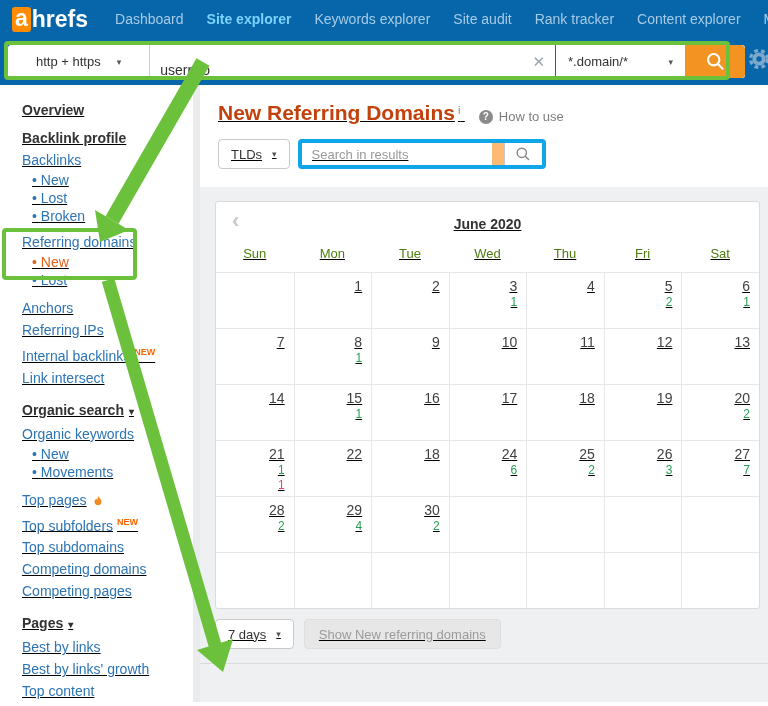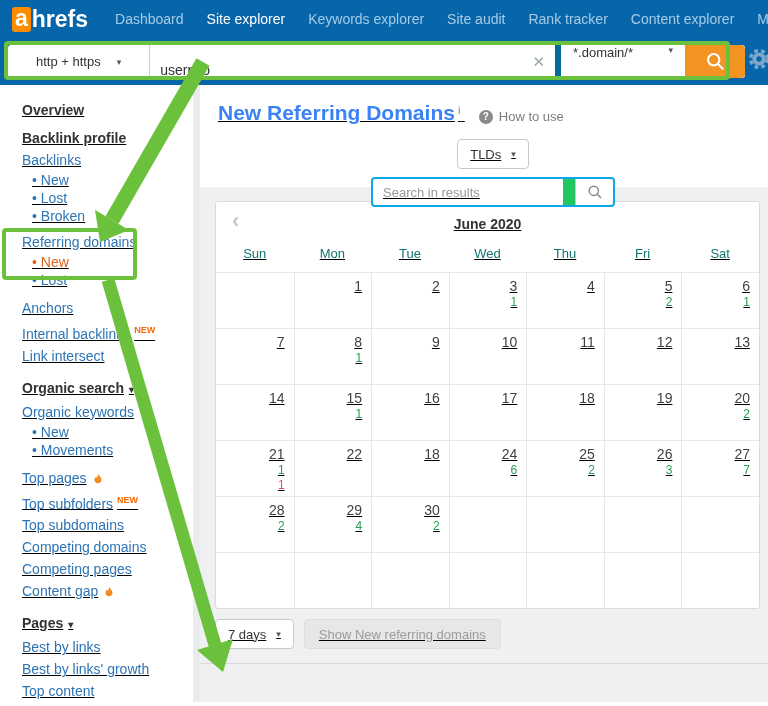--- a/index.html
+++ b/index.html
@@ -10,42 +10,42 @@
   }
 
   
   .topnav {
     height:38px; background:#0766aa; display:flex; align-items:center;
     padding:0 12px; gap:23px; white-space:nowrap;
   }
   .logo { display:flex; align-items:center; font-weight:bold; font-size:23px; color:#fff; margin-right:4px; cursor:pointer;}
   .logo-a { background:#ff8b00; color:#fff; border-radius:3px; padding:0 3px 2px 3px; line-height:1.0; margin-right:1px;}
   .nav-item { color:#a6cbe6; font-size:14px; cursor:pointer; }
-  .nav-item.active { color:#ffffff; font-weight:normal; }
+  .nav-item.active { color:#7dd3fc; font-weight:bold; }
 
   
   .search-row { height:47px; background:#0766aa; position:relative; }
   .search-bar {
     position:absolute; left:8px; top:7px; width:737px; height:33px;
     background:#fff; border-radius:3px; display:flex; align-items:stretch; overflow:hidden;
   }
   .proto-select {
     display:flex; align-items:center; gap:16px; padding:0 28px;
     border-right:1px solid #ccc; font-size:13px; color:#333; cursor:pointer;
   }
   .proto-select .caret, .mode-select .caret, .mini-caret { font-size:9px; color:#555; }
   .target-input {
     flex:1; border:none; outline:none; font-size:14px; color:#333; padding:0 10px;
     font-family:"Liberation Sans", sans-serif;
     margin-top:16px;
   }
   .clear-x { display:flex; align-items:center; padding:0 10px; color:#9aa4ac; font-size:15px; cursor:pointer; }
   .mode-select {
-    display:flex; justify-content:space-between; width:130px;
-    border-left:6px solid #0369a1; padding:0 12px; font-size:13px; color:#333; cursor:pointer;
+    display:flex; align-items:center; justify-content:space-between; width:130px;
+    border-left:1px solid #0369a1; padding:0 12px; font-size:13px; color:#333; cursor:pointer;
   }
   .go-btn {
     width:60px; background:#f29322; border:none; display:flex; align-items:center;
     justify-content:center; cursor:pointer; border-radius:0 4px 4px 0;
   }
   .gear { position:absolute; left:747px; top:9px; cursor:pointer; }
 
   
   .content { display:flex; height:617px;text-decoration:underline; }
   .sidebar {
@@ -63,43 +63,43 @@
   .s-item.bul::before { content:"• "; color:#2d74b5; }
   .s-item.bul.act { color:#e2621b; }
   .s-item.bul.act::before { color:#e2621b; }
   .s-item .caret { font-size:10px; color:#333; margin-left:5px; }
   .mt6 { margin-top:6px; } .mt8 { margin-top:8px; } .mt10 { margin-top:10px; }
   .new-badge { color:#ff6600; font-size:9px; font-weight:bold; margin-left:4px; }
   .flame { margin-left:5px; vertical-align:-1px; }
 
   
   .main-header { background:#fff; height:102px; padding:16px 0 0 18px; }
-  .page-title { font-size:21px; font-weight:bold; color:#3b82f6; display:inline; }
+  .page-title { font-size:21px; font-weight:bold; color:#c2410c; display:inline; }
   .title-sup { font-size:11px; color:#888; vertical-align:super; margin-left:3px; }
   .howto { display:inline-flex; align-items:center; gap:6px; margin-left:14px; color:#7d7d7d; font-size:13px; cursor:pointer; }
   .help-circle {
     width:14px; height:14px; border-radius:50%; background:#8a8a8a; color:#fff;
     font-size:10px; font-weight:bold; display:inline-flex; align-items:center; justify-content:center;
   }
-  .toolbar { margin-top:14px; display:flex; align-items:center; gap:8px;flex-direction:column; }
+  .toolbar { margin-top:14px; display:flex; align-items:center; gap:8px; }
   .btn-white {
     height:30px; background:#fff; border:1px solid #c9c9c9; border-radius:4px;
     display:inline-flex; align-items:center; gap:10px; padding:0 12px;
     font-size:13px; color:#333; cursor:pointer;
   }
-  .results-group { display:flex; height:30px; border:2px solid #0ea5e9; border-radius:4px; background:#22c55e; overflow:hidden;gap:12px; }
+  .results-group { display:flex; height:30px; border:4px solid #0ea5e9; border-radius:4px; background:#fdba74; overflow:hidden;gap:12px; }
   .results-input { border:none; outline:none; width:190px; padding:0 10px; font-size:13px; color:#333; font-family:"Liberation Sans",sans-serif; }
   .results-input::placeholder { color:#999; }
   .results-go { width:38px; border-left:1px solid #c9c9c9; display:flex; align-items:center; justify-content:center; cursor:pointer; background:#fff; }
 
   
   .cal-card { margin:14px 0 0 15px; width:545px; background:#fff; border:1px solid #d9dbdd; border-radius:3px; }
   .cal-head { position:relative; height:44px; display:flex; align-items:center; justify-content:center; font-weight:bold; font-size:14px; color:#333; }
   .cal-prev { position:absolute; left:16px; top:8px; color:#c8c8c8; font-size:22px; cursor:pointer; line-height:1; }
-  .weekdays { display:grid; grid-template-columns:repeat(7,1fr); height:26px; color:#0f766e; font-size:13px; text-align:center; }
+  .weekdays { display:grid; grid-template-columns:repeat(7,1fr); height:26px; color:#4d7c0f; font-size:13px; text-align:center; }
   .cal-grid { display:grid; grid-template-columns:repeat(7,1fr); }
   .cell {
     height:56px; border-top:1px solid #e7e7e7; border-left:1px solid #e7e7e7;
     padding:4px 9px 0 0; text-align:right; font-size:14px; color:#3f3f3f; cursor:pointer;
   }
   .cell:nth-child(7n+1) { border-left:none; }
   .cell .d { display:block; line-height:18px; }
   .cell .cnt { display:block; line-height:15px; font-size:12px; }
   .cnt.g { color:#259d52; }
   .cnt.r { color:#ee4763; }
@@ -167,20 +167,21 @@
     <div class="s-item sec">Overview</div>
     <div class="s-item sec mt6">Backlink profile</div>
     <div class="s-item link">Backlinks</div>
     <div class="s-item bul">New</div>
     <div class="s-item bul">Lost</div>
     <div class="s-item bul">Broken</div>
     <div class="s-item link mt6">Referring domains</div>
     <div class="s-item bul act">New</div>
     <div class="s-item bul">Lost</div>
     <div class="s-item link mt8">Anchors</div>
+    <div class="s-item link">Referring IPs</div>
     <div class="s-item link">
       <span>Internal backlinks</span><sup class="new-badge">NEW</sup>
     </div>
     <div class="s-item link">Link intersect</div>
     <div class="s-item sec mt10">
       <span>Organic search</span><span class="caret">▾</span>
     </div>
     <div class="s-item link">Organic keywords</div>
     <div class="s-item bul">New</div>
     <div class="s-item bul">Movements</div>
@@ -188,25 +189,20 @@
       <span>Top pages</span><svg class="flame" width="12" height="11" viewBox="0 0 12 10">
           <path d="M6 0 C6.8 2.6 9.5 3.4 9.5 6.3 C9.5 8.4 8 9.8 6 9.8 C4 9.8 2.5 8.4 2.5 6.3 C2.5 4.6 3.6 3.9 4.1 2.9 C4.5 3.8 5 4.2 5.4 4.1 C5.8 3.2 5.8 1.8 6 0 Z" fill="#f18a21"></path>
         </svg>
     </div>
     <div class="s-item link">
       <span>Top subfolders</span><sup class="new-badge">NEW</sup>
     </div>
     <div class="s-item link">Top subdomains</div>
     <div class="s-item link">Competing domains</div>
     <div class="s-item link">Competing pages</div>
-    <div class="s-item link">
-      <span>Content gap</span><svg class="flame" width="12" height="11" viewBox="0 0 12 10">
-          <path d="M6 0 C6.8 2.6 9.5 3.4 9.5 6.3 C9.5 8.4 8 9.8 6 9.8 C4 9.8 2.5 8.4 2.5 6.3 C2.5 4.6 3.6 3.9 4.1 2.9 C4.5 3.8 5 4.2 5.4 4.1 C5.8 3.2 5.8 1.8 6 0 Z" fill="#f18a21"></path>
-        </svg>
-    </div>
     <div class="s-item sec mt10">
       <span>Pages</span><span class="caret">▾</span>
     </div>
     <div class="s-item link">Best by links</div>
     <div class="s-item link">Best by links' growth</div>
     <div class="s-item link">Top content</div>
   </div>
 
   <div class="side-divider"></div>
 

